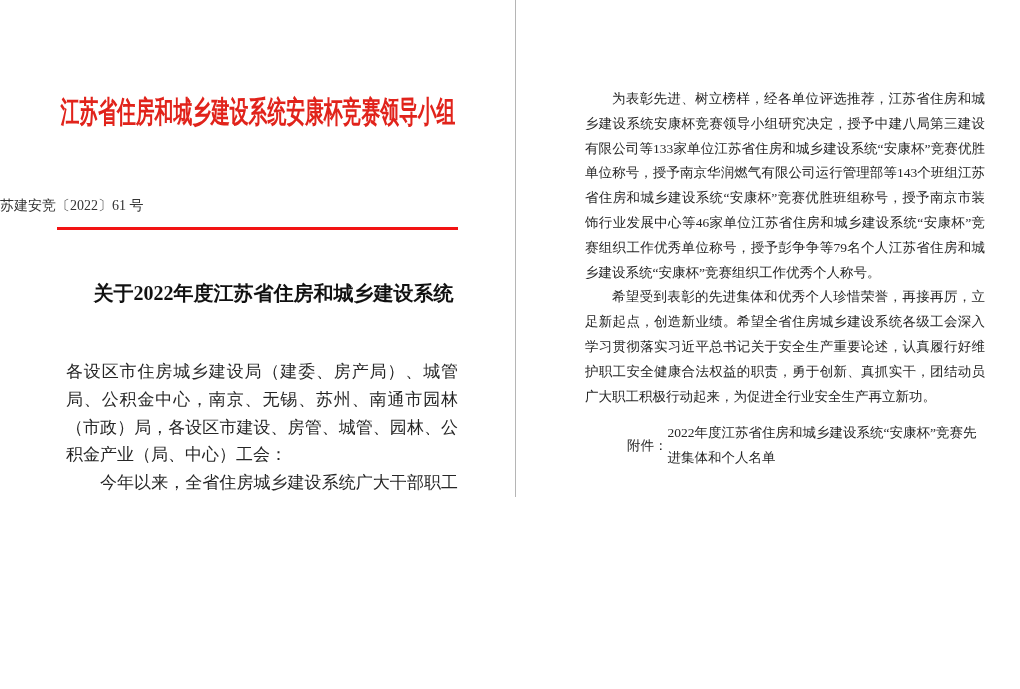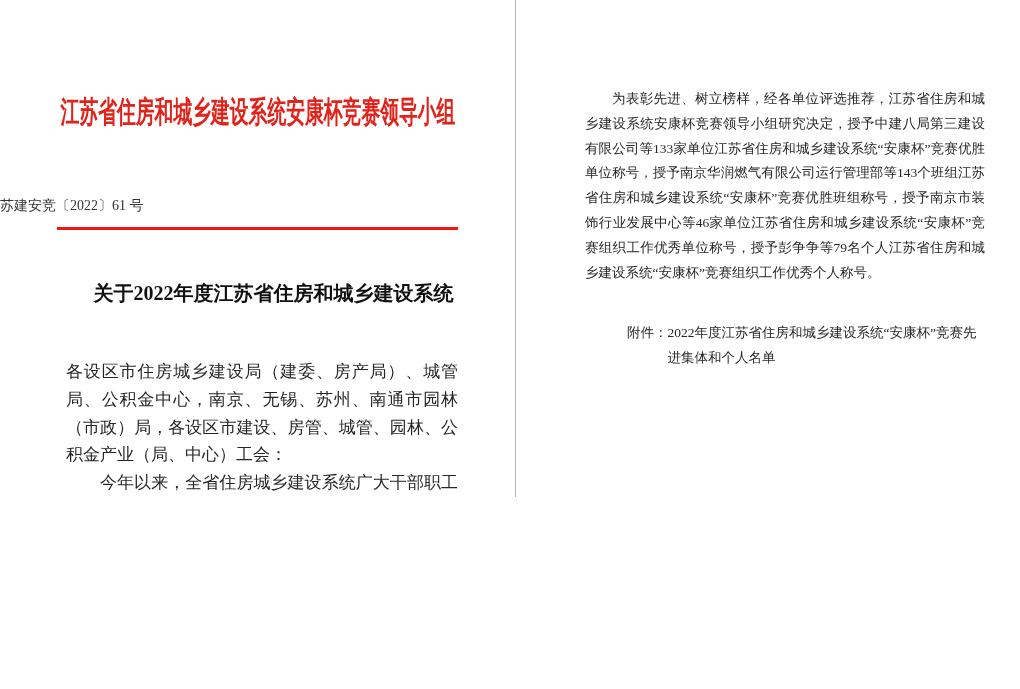--- a/index.html
+++ b/index.html
@@ -32,21 +32,21 @@
   .indent{text-indent:2em;}
   .page-num{position:absolute;top:652px;width:80px;text-align:center;font-size:13px;color:#333;letter-spacing:2px;}
   .pn1{left:377px;}
   .pn2{left:61px;}
 
   
   .body2{
     position:absolute;top:87px;left:68px;width:400px;
     font-size:13.5px;line-height:24.8px;text-align:justify;color:#262626;
   }
-  .attachment{display:flex;margin-top:36px;margin-left:42px;line-height:24.8px;}
+  .attachment{display:flex;margin-top:12px;margin-left:42px;line-height:24.8px;align-items:center;}
   .att-label{flex:0 0 auto;white-space:nowrap;}
   .att-text{flex:0 1 auto;max-width:316px;text-align:left;}
   .signature{
     position:absolute;top:535px;left:237px;width:235px;text-align:center;
     font-size:14px;line-height:25.5px;color:#c2410c;
   }
   .seal{
     position:absolute;top:505px;left:292px;width:112px;height:112px;
     opacity:0.85;mix-blend-mode:multiply;pointer-events:none;
   }
@@ -70,20 +70,21 @@
       <p class="indent">今年以来，全省住房城乡建设系统广大干部职工以习近平新时代中国特色社会主义思想为指导，认真学习贯彻党的二十大精神，落实江苏省住房和城乡建设系统安康杯竞赛领导小组《关于开展2022年全省住房城乡建设系统“安康杯”竞赛活动的通知》（苏建安竞〔2022〕16号）要求，以预防生产安全事故、维护职工职业健康为重点，广泛组织开展群众性安全生产活动，扎实开展“安康杯”竞赛活动，企业安全文化建设不断增强，企业安全生产水平稳步提升。</p>
     </div>
     <div class="page-num pn1">— 1 —</div>
   </div>
 
   <div class="divider"></div>
 
   <div class="page page2">
     <div class="body2">
       <p class="indent">为表彰先进、树立榜样，经各单位评选推荐，江苏省住房和城乡建设系统安康杯竞赛领导小组研究决定，授予中建八局第三建设有限公司等133家单位江苏省住房和城乡建设系统“安康杯”竞赛优胜单位称号，授予南京华润燃气有限公司运行管理部等143个班组江苏省住房和城乡建设系统“安康杯”竞赛优胜班组称号，授予南京市装饰行业发展中心等46家单位江苏省住房和城乡建设系统“安康杯”竞赛组织工作优秀单位称号，授予彭争争等79名个人江苏省住房和城乡建设系统“安康杯”竞赛组织工作优秀个人称号。</p>
+      <p class="indent">希望受到表彰的先进集体和优秀个人珍惜荣誉，再接再厉，立足新起点，创造新业绩。希望全省住房城乡建设系统各级工会深入学习贯彻落实习近平总书记关于安全生产重要论述，认真履行好维护职工安全健康合法权益的职责，勇于创新、真抓实干，团结动员广大职工积极行动起来，为促进全行业安全生产再立新功。</p>
       <div class="attachment">
         <span class="att-label">附件：</span>
         <span class="att-text">2022年度江苏省住房和城乡建设系统“安康杯”竞赛先进集体和个人名单</span>
       </div>
     </div>
 
     <div class="signature">
       <div>江苏省住房和城乡建设系统</div>
       <div>2022 年 12 月 40 日</div>
     </div>

